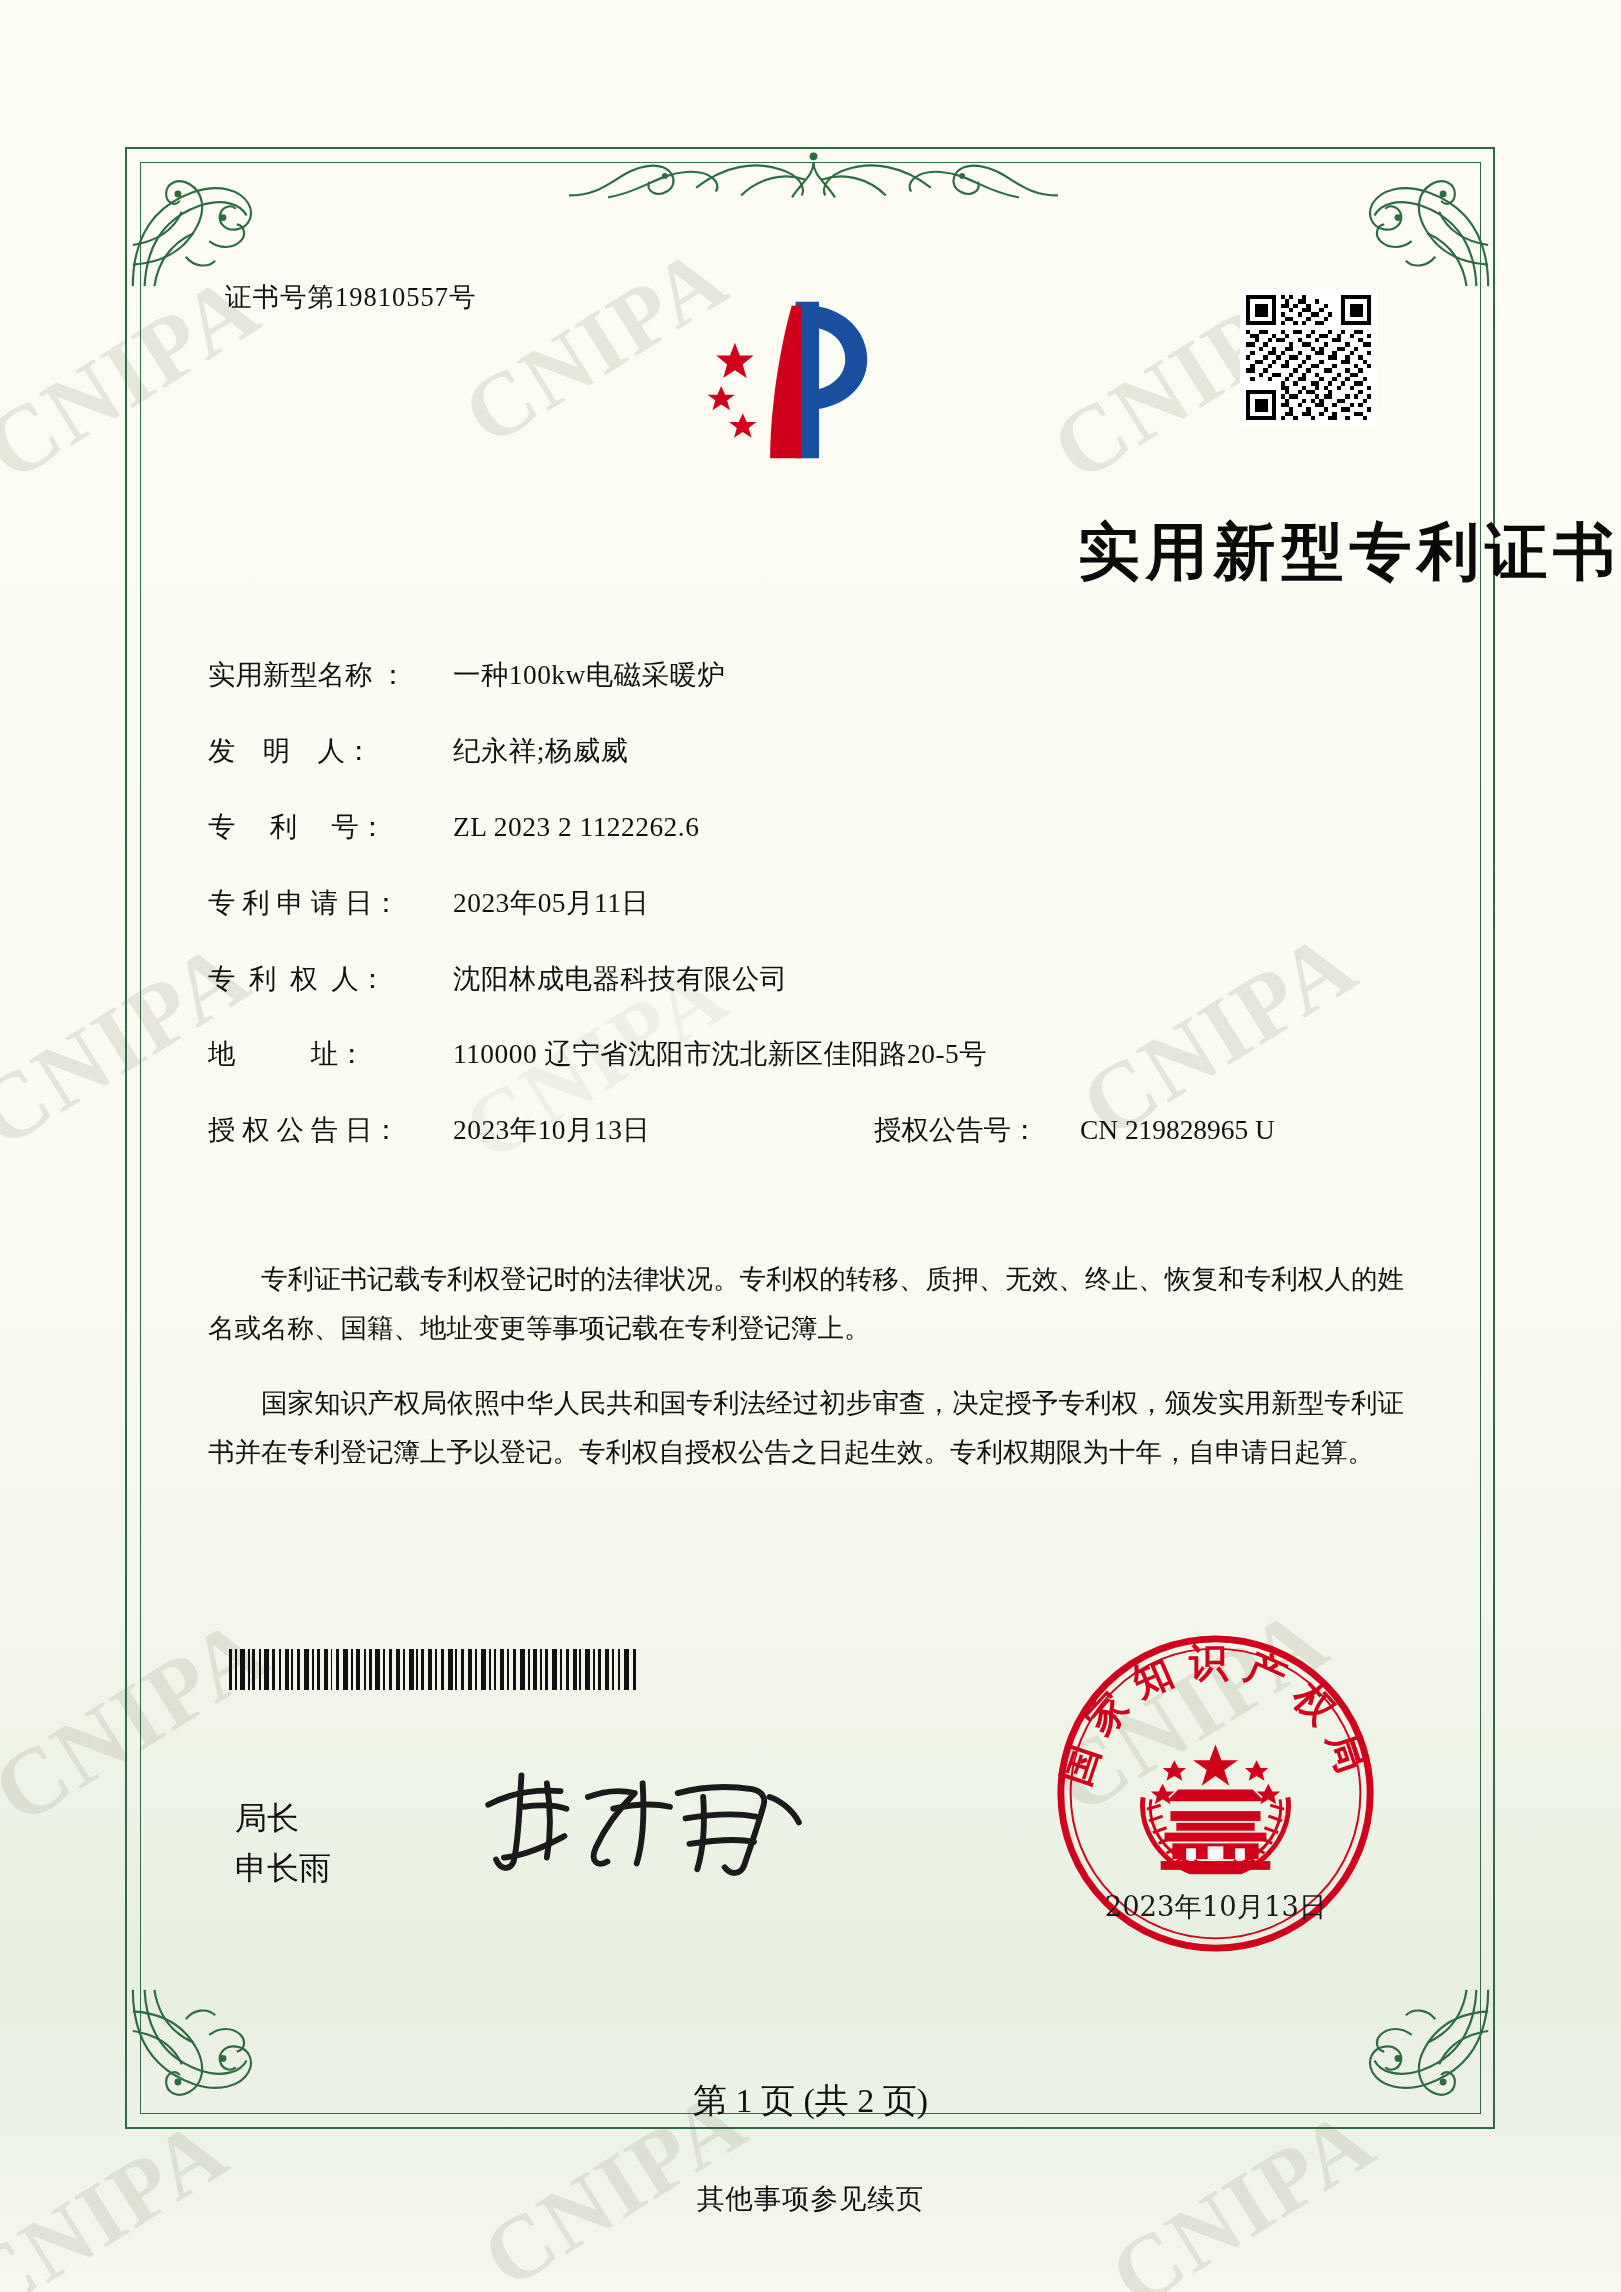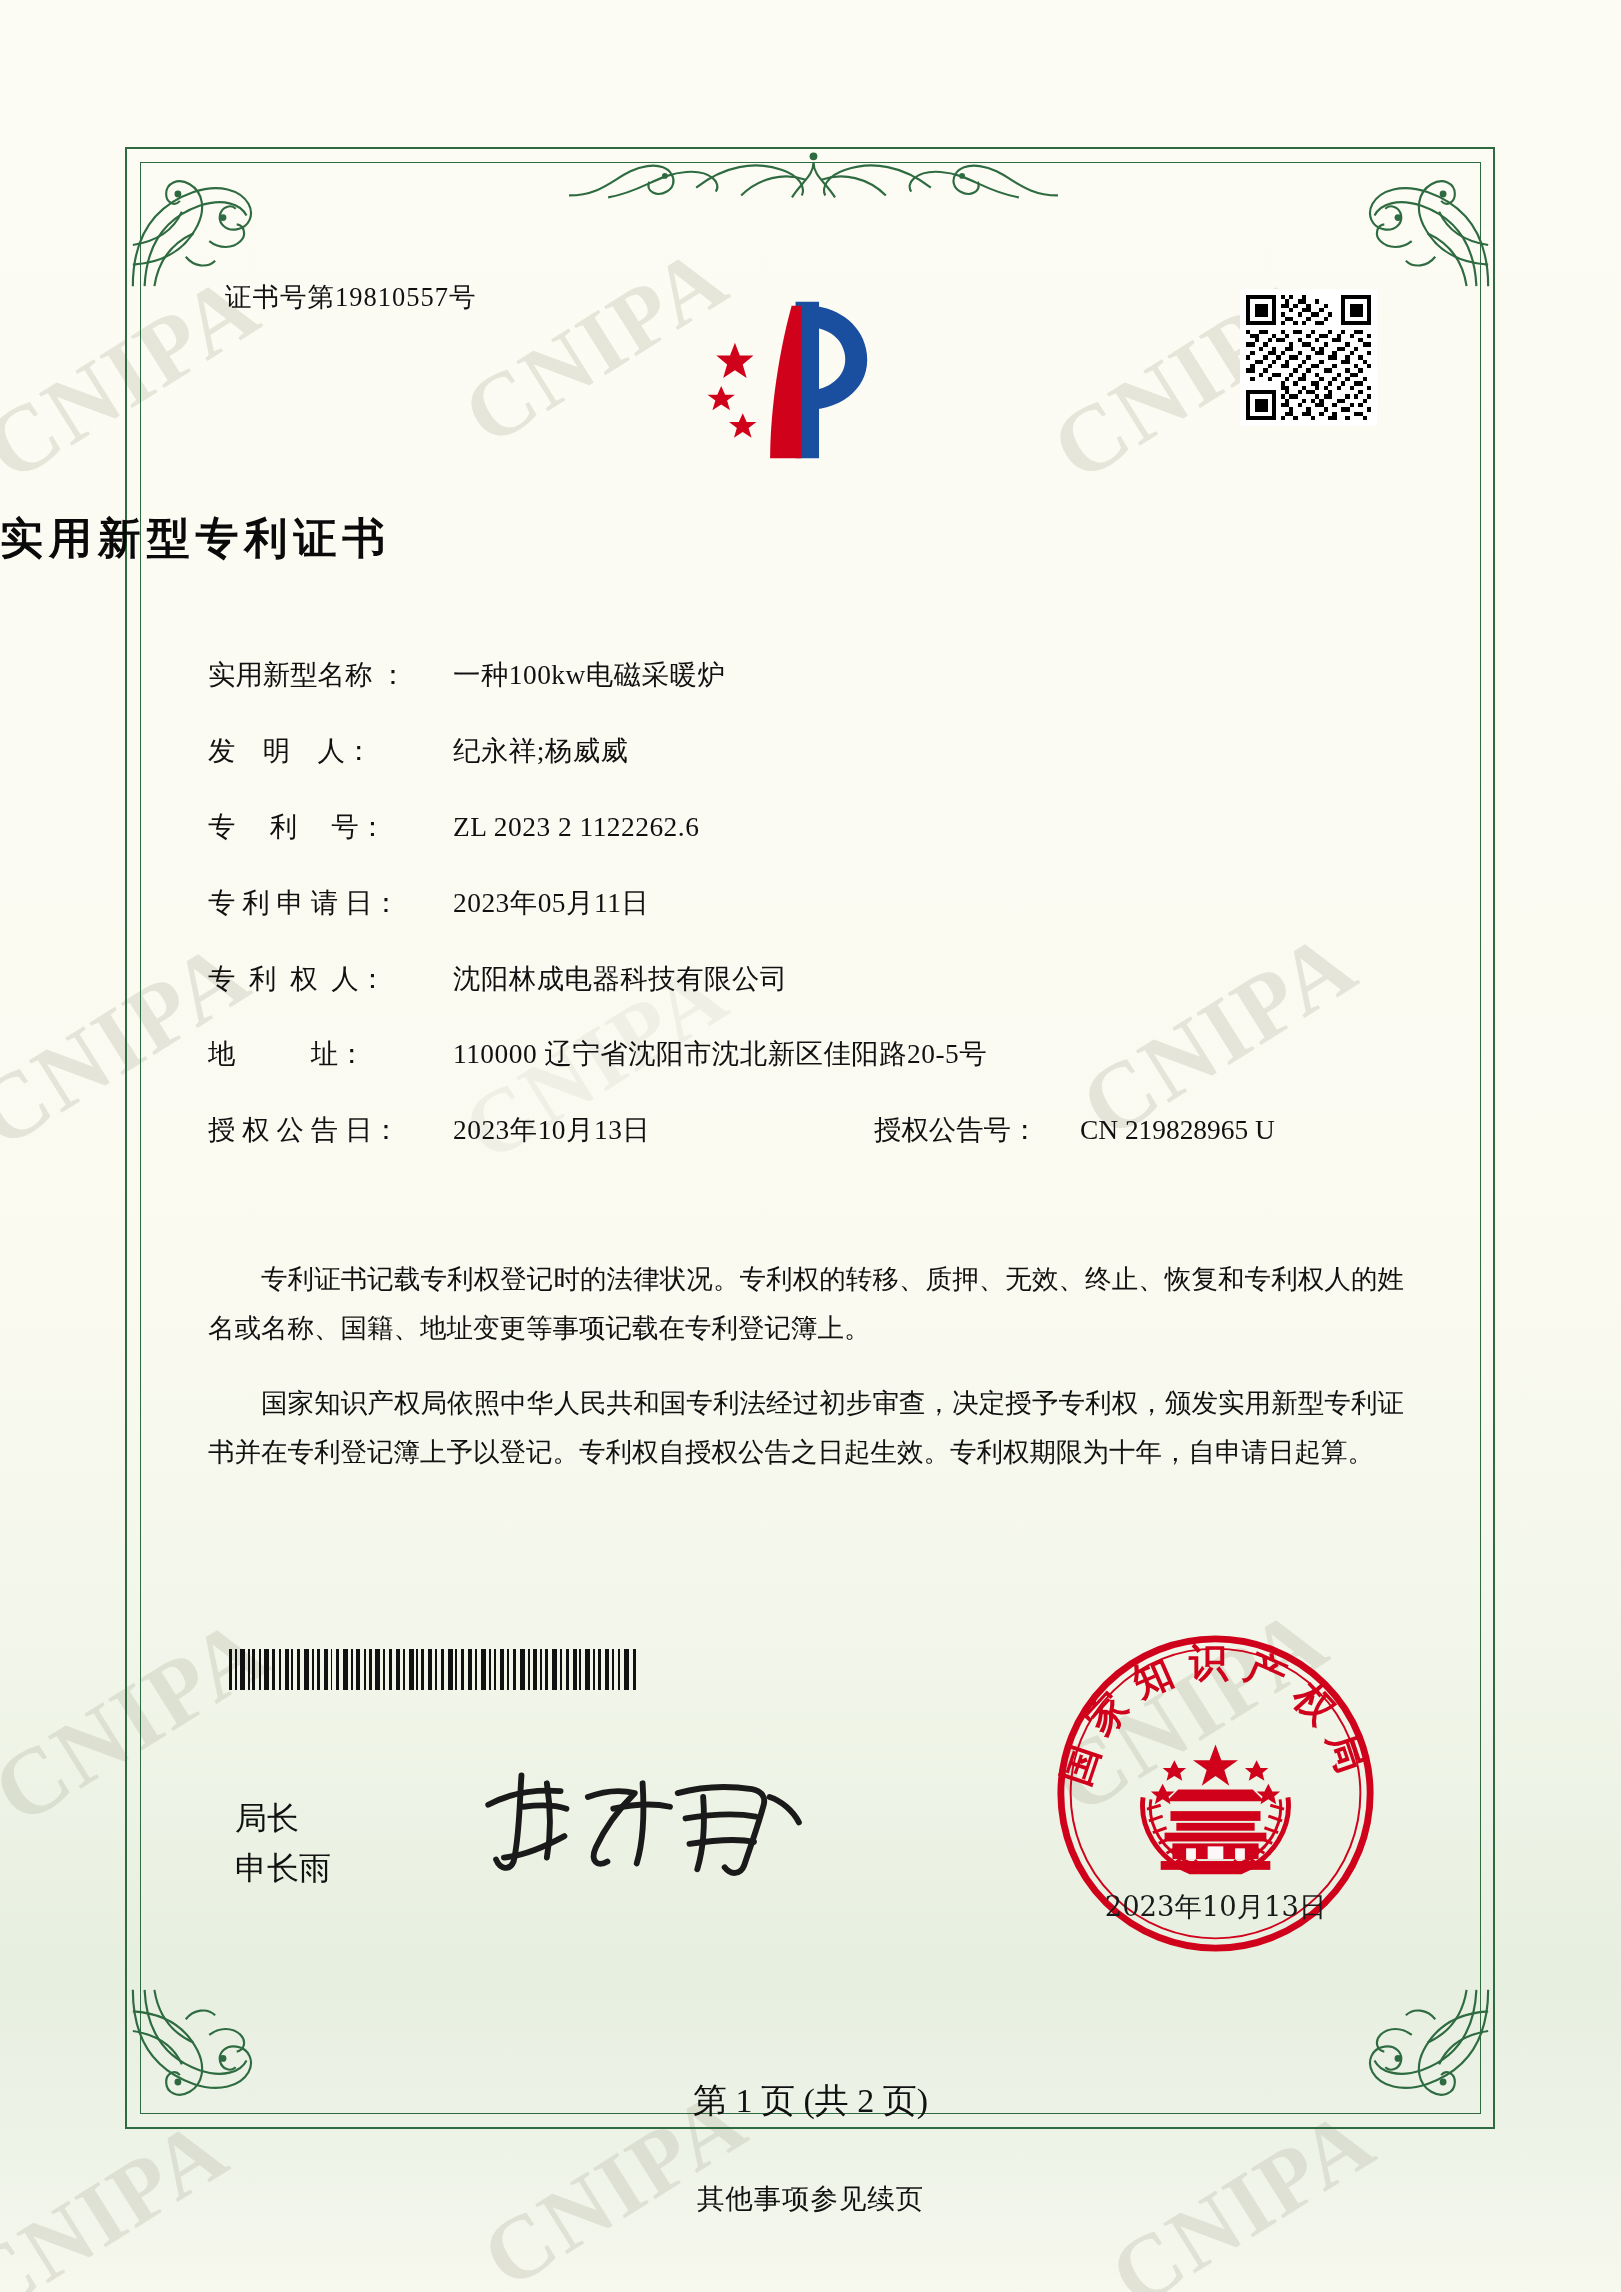--- a/index.html
+++ b/index.html
@@ -114,22 +114,22 @@
     background: #fff;
     padding: 5.9px;
     box-sizing: border-box;
   }
   .qr svg { width: 100%; height: 100%; display: block; }
 
   .doc-title {
     position: absolute;
     left: 0; right: 0;
     top: 510px;
-    text-align: left;
-    font-size: 43px;
+    text-align: right;
+    font-size: 62px;
     font-weight: bold;
     letter-spacing: 5.9px;
     color: #0a0a0a;
     font-family: "DejaVu Serif", "Liberation Serif", serif;
   }
 
   
   .fields {
     position: absolute;
     left: 208px;

